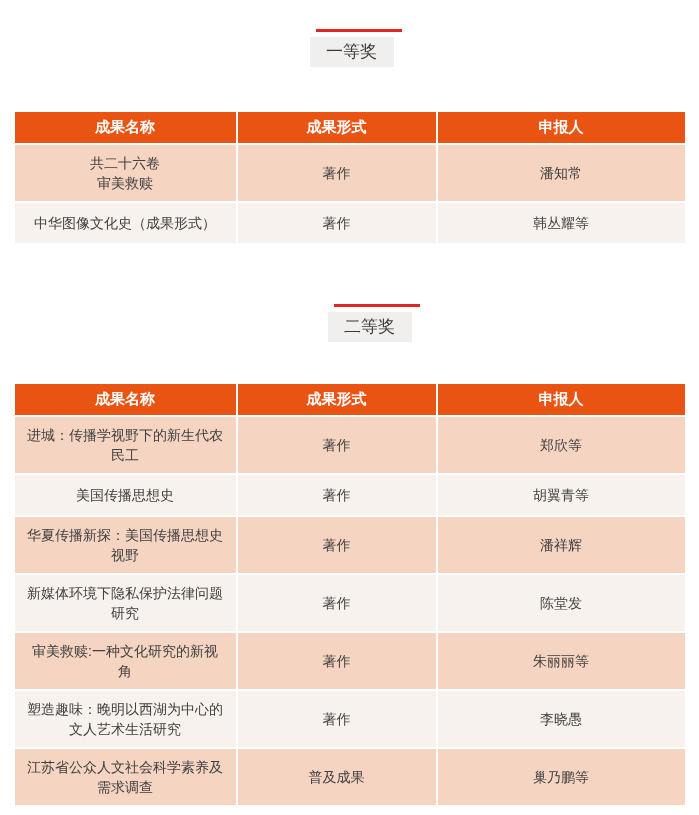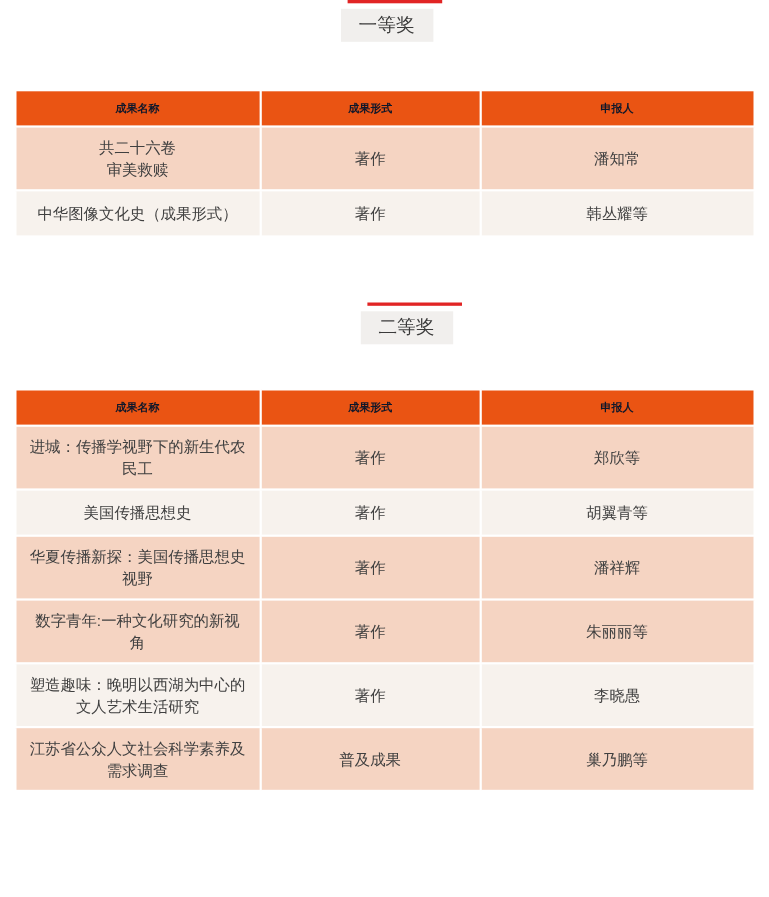--- a/index.html
+++ b/index.html
@@ -5,21 +5,21 @@
   html, body { margin: 0; padding: 0; background: #ffffff; }
   .page {
     width: 699px;
     height: 815px;
     background: #ffffff;
     font-family: "Liberation Sans", sans-serif;
     color: #3f3f3f;
     overflow: hidden;
   }
   .section-heading { text-align: center; }
-  .section-heading.first { padding-top: 0; }
+  .section-heading.first { padding-top: 29px; }
   .section-heading.second { margin-top: 59px; margin-left: 36px; }
   .h-line {
     width: 86px; height: 3px;
     background: #e12424;
     margin: 0 auto;
     transform: translateX(9px);
   }
   .h-box {
     width: 84px; height: 30px; line-height: 30px;
     margin: 5px auto 0;
@@ -31,22 +31,22 @@
   table.prize-table {
     width: 672px;
     margin: 0 auto;
     border-collapse: collapse;
     table-layout: fixed;
   }
   table.t1 { margin-top: 43px; }
   table.t2 { margin-top: 40px; }
   .prize-table th {
     background: #ea5413;
-    color: #0f172a;
-    font-size: 10px;
+    color: #ffffff;
+    font-size: 15px;
     font-weight: bold;
     height: 27px;
     padding: 2px 4px;
     border: 2px solid #ffffff;
   }
   .prize-table td {
     border: 2px solid #ffffff;
     text-align: center;
     vertical-align: middle;
     padding: 8px 12px;
@@ -126,22 +126,28 @@
         <td>美国传播思想史</td>
         <td>著作</td>
         <td>胡翼青等</td>
       </tr>
       <tr class="dark">
         <td>华夏传播新探：美国传播思想史
 视野</td>
         <td>著作</td>
         <td>潘祥辉</td>
       </tr>
+      <tr class="light">
+        <td>新媒体环境下隐私保护法律问题
+研究</td>
+        <td>著作</td>
+        <td>陈堂发</td>
+      </tr>
       <tr class="dark">
-        <td>数字青年:一种文化研究的新视
+        <td>审美救赎:一种文化研究的新视
 角</td>
         <td>著作</td>
         <td>朱丽丽等</td>
       </tr>
       <tr class="light">
         <td>塑造趣味：晚明以西湖为中心的
 文人艺术生活研究</td>
         <td>著作</td>
         <td>李晓愚</td>
       </tr>

